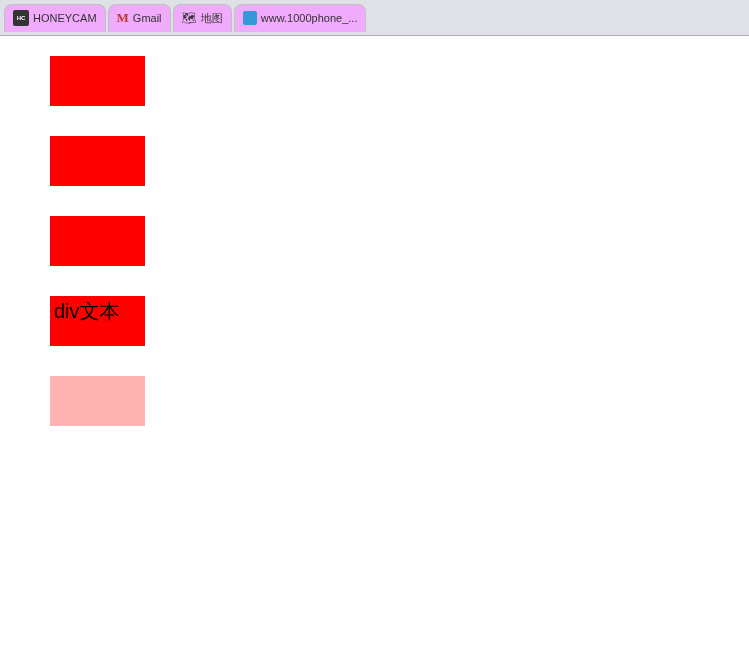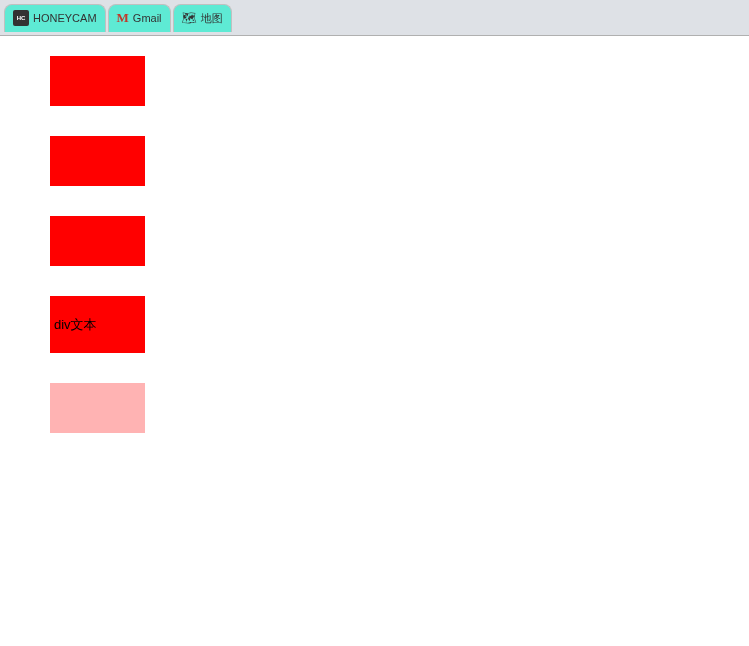--- a/index.html
+++ b/index.html
@@ -28,21 +28,21 @@
     }
 
     .tab-item {
       display: flex;
       align-items: center;
       height: 28px;
       padding: 0 8px;
       border-radius: 8px 8px 0 0;
       font-size: 11px;
       color: #333;
-      background: #5eead4;
+      background: #f0abfc;
       cursor: pointer;
       white-space: nowrap;
       gap: 4px;
       border: 1px solid #c0c0c0;
       border-bottom: none;
     }
 
     
     .main-content {
       background: #ffffff;
@@ -57,26 +57,26 @@
     }
 
     .red-box {
       width: 95px;
       height: 50px;
       background-color: #ff0000;
     }
 
     .red-box-with-text {
       width: 95px;
-      height: 57px;
+      height: 50px;
       background-color: #ff0000;
-      font-size: 13px;
+      font-size: 20px;
       color: #000000;
       display: flex;
-      align-items: center;
+      align-items: flex-start;
       justify-content: flex-start;
       padding: 2px 4px;
     }
 
     .pink-box {
       width: 95px;
       height: 50px;
       background-color: #ffb3b3;
       border: 1px solid #ffb3b3;
     }
@@ -128,20 +128,24 @@
     <span class="tab-label">HONEYCAM</span>
   </div>
   <div class="tab-item">
     <span style="font-size:13px; color:#c0392b; font-weight:bold; font-family:serif;">M</span>
     <span class="tab-label">Gmail</span>
   </div>
   <div class="tab-item">
     <span style="font-size:12px;">🗺</span>
     <span class="tab-label">地图</span>
   </div>
+  <div class="tab-item">
+    <span style="width:14px;height:14px;background:#3498db;border-radius:2px;display:inline-block;"></span>
+    <span class="tab-label">www.1000phone_...</span>
+  </div>
 </div>
 
 <div class="main-content">
 
   <div class="box-container">
     <div class="red-box"></div>
   </div>
 
   <div class="box-container">
     <div class="red-box"></div>

